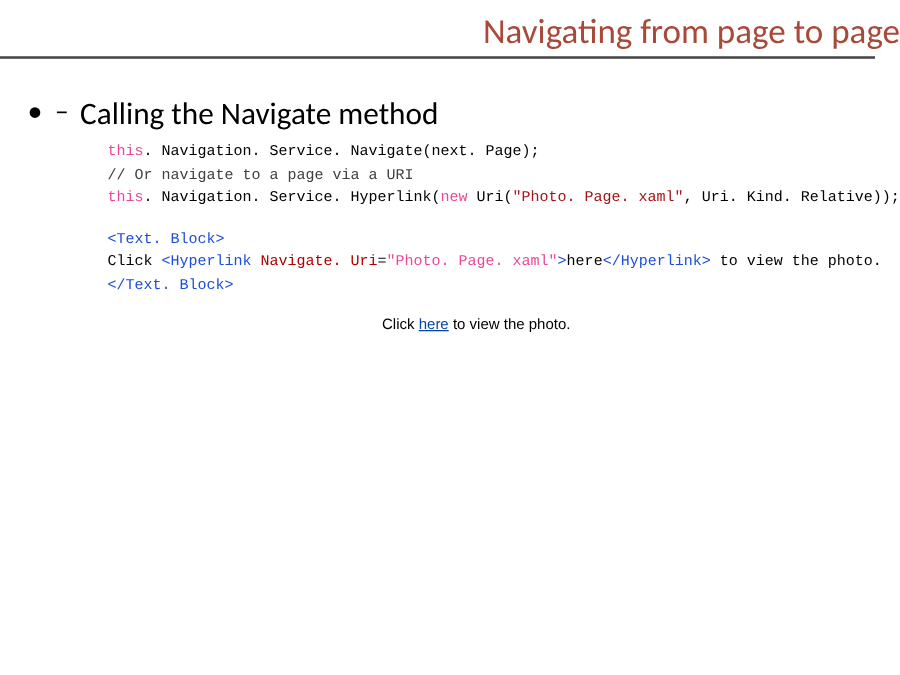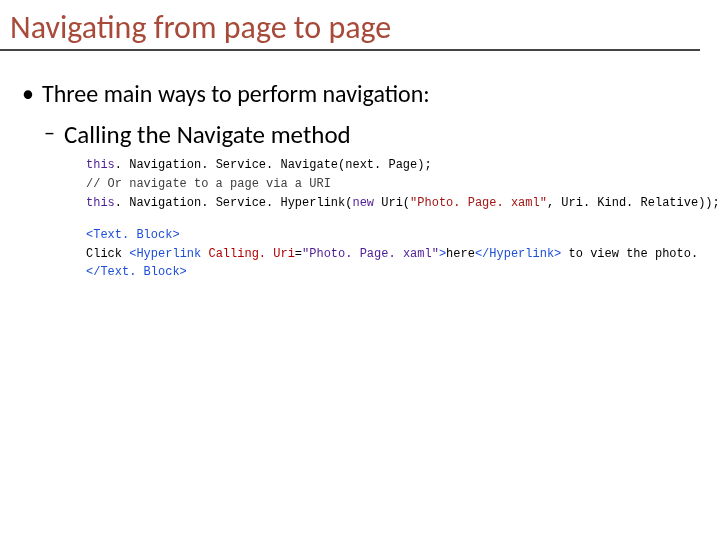--- a/index.html
+++ b/index.html
@@ -12,25 +12,26 @@
     color: #000;
     overflow: hidden;
   }
   .slide {
     position: relative;
     width: 720px;
     height: 540px;
     box-sizing: border-box;
   }
   .title {
-    font-size: 32px;
+    font-size: 28px;
     color: #a84a3a;
     padding: 10px 0 4px 10px;
     font-weight: 400;
     line-height: 1.1;
+    text-align: right;
   }
   .title-rule {
     border: none;
     border-top: 2px solid #444;
     margin: 0 0 0 0;
     width: 700px;
   }
   ul.top {
     margin: 28px 0 0 18px;
     padding: 0;
@@ -69,21 +70,21 @@
     top: 0;
     font-size: 22px;
   }
   .code {
     font-family: "Courier New", Consolas, monospace;
     font-size: 12px;
     line-height: 1.55;
     margin: 4px 0 14px 44px;
     white-space: pre;
   }
-  .tok-kw   { color: #4c1d95; }
+  .tok-kw   { color: #ec4899; }
   .tok-com  { color: #404040; }
   .tok-str  { color: #a31515; }
   .tok-tag  { color: #1d4ed8; }
   .tok-attr { color: #b00000; }
   .sample {
     font-family: "Segoe UI", Arial, sans-serif;
     font-size: 12px;
     text-align: center;
     margin: 10px auto 0 auto;
     color: #000;
@@ -97,32 +98,34 @@
 </head>
 <body>
 
 <div class="slide">
 
   <div class="title">Navigating from page to page</div>
   <hr class="title-rule">
 
   <ul class="top">
     <li>
-      <span>Three main ways to perform navigation:</span>
 
       <ul class="sub">
         <li>Calling the Navigate method</li>
       </ul>
 
       <div class="code"><span class="tok-kw">this</span><span>. Navigation. Service. Navigate(next. Page);</span>
 <span class="tok-com">// Or navigate to a page via a URI</span>
 <span class="tok-kw">this</span><span>. Navigation. Service. Hyperlink(</span><span class="tok-kw">new</span><span> Uri(</span><span class="tok-str">"Photo. Page. xaml"</span><span>, Uri. Kind. Relative));</span></div>
 
 
       <div class="code"><span class="tok-tag">&lt;Text. Block&gt;</span>
-<span>Click </span><span class="tok-tag">&lt;Hyperlink</span><span class="tok-attr"> Calling. Uri</span><span>=</span><span class="tok-kw">"Photo. Page. xaml"</span><span class="tok-tag">&gt;</span><span>here</span><span class="tok-tag">&lt;/Hyperlink&gt;</span><span> to view the photo.</span>
+<span>Click </span><span class="tok-tag">&lt;Hyperlink</span><span class="tok-attr"> Navigate. Uri</span><span>=</span><span class="tok-kw">"Photo. Page. xaml"</span><span class="tok-tag">&gt;</span><span>here</span><span class="tok-tag">&lt;/Hyperlink&gt;</span><span> to view the photo.</span>
 <span class="tok-tag">&lt;/Text. Block&gt;</span></div>
 
+      <div class="sample">
+        <span>Click </span><a>here</a><span> to view the photo.</span>
+      </div>
 
     </li>
   </ul>
 
 </div>
 
 </body></html>

